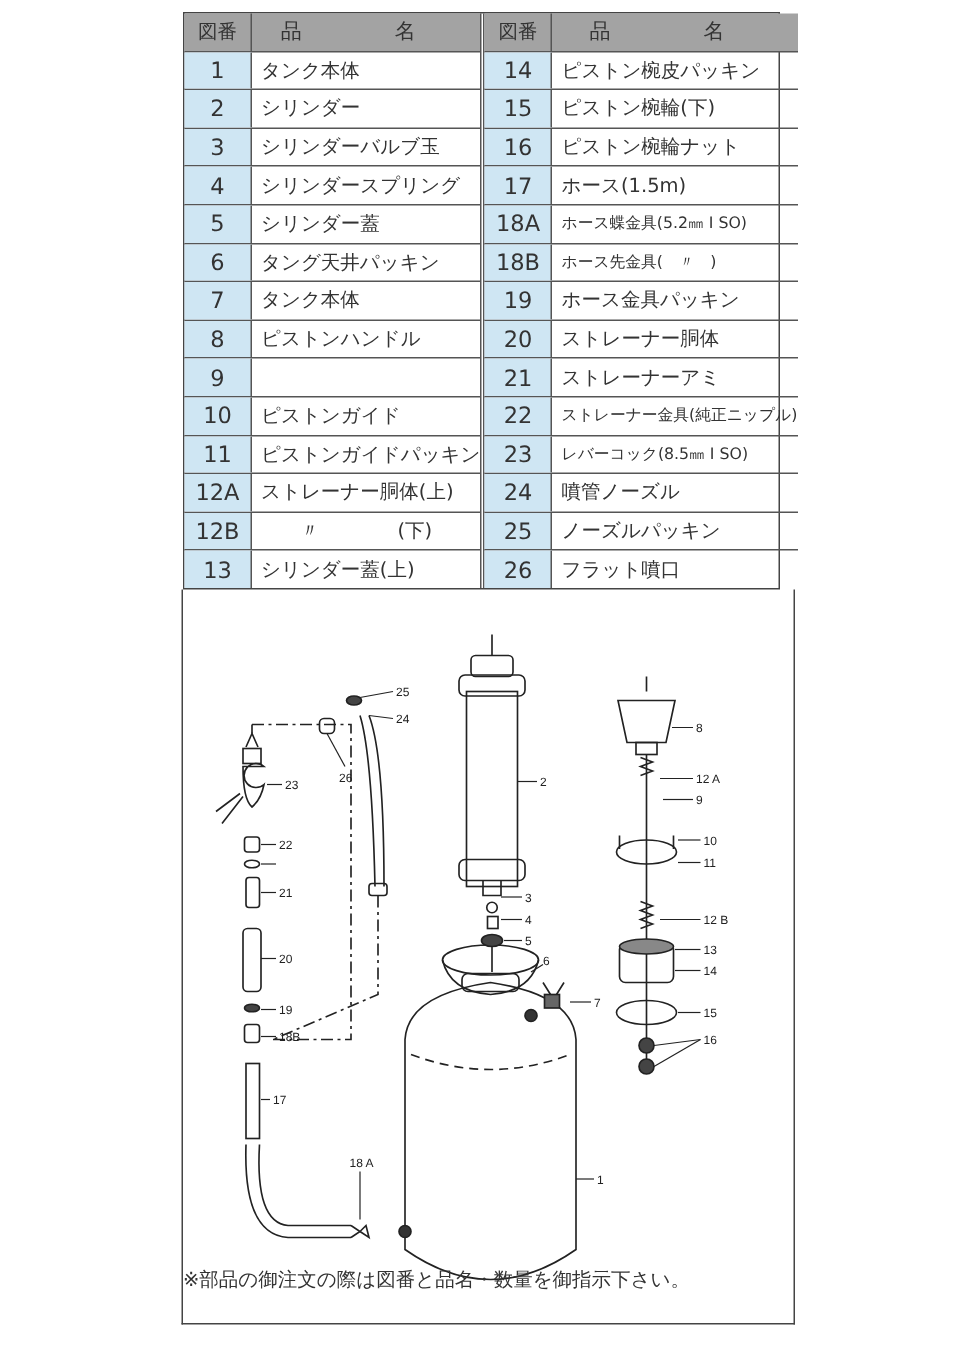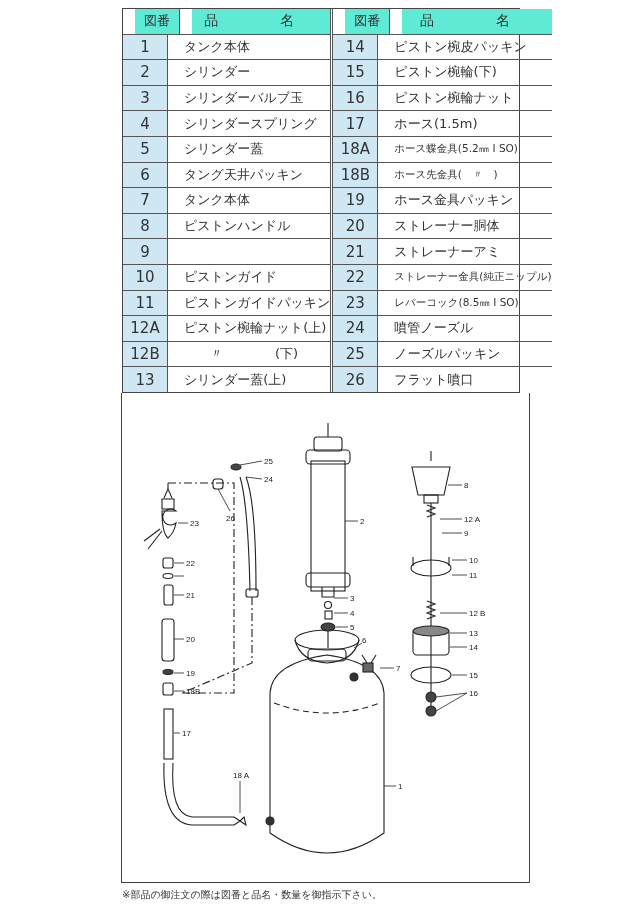--- a/index.html
+++ b/index.html
@@ -3,29 +3,29 @@
 <meta charset="utf-8">
 <style>
   html, body { margin: 0; padding: 0; background: #ffffff; }
   body { width: 640px; height: 911px; position: relative; overflow: hidden; font-family: "DejaVu Sans", sans-serif; color: #222; }
   .parts-table { position: absolute; left: 122px; top: 8px; width: 398px; height: 385px; border: 1.5px solid #444; display: flex; background: #fff; box-sizing: border-box; }
   .half { flex: 1; display: flex; flex-direction: column; }
   .half.left { border-right: 3px double #555; }
   .row { display: flex; flex: 1; border-bottom: 1px solid #555; }
   .row:last-child { border-bottom: none; }
   .num { width: 44px; background: #cfe6f3; border-right: 1px solid #555; display: flex; align-items: center; justify-content: center; font-size: 15px; color: #333; }
-  .name { flex: 1; display: flex; align-items: center; padding-left: 16px; font-size: 13px; color: #333; white-space: nowrap; overflow: hidden; }
+  .name { flex: 1; display: flex; align-items: center; padding-left: 6px; font-size: 13px; color: #333; white-space: nowrap; overflow: hidden; }
   .name.small { font-size: 10.5px; }
-  .row.header .num, .row.header .name { background: #5eead4; margin-left: 12px; }
+  .row.header .num, .row.header .name { background: #a3a3a3; }
   .row.header .name { justify-content: center; padding-left: 0; letter-spacing: 24px; font-size: 14px; }
   .row.header .num { font-size: 13px; }
   .diagram { position: absolute; left: 121px; top: 393px; width: 409px; height: 490px; border: 1.5px solid #444; border-top: none; box-sizing: border-box; }
   .diagram svg { position: absolute; left: 0; top: 0; }
   .lbl { font-family: "Liberation Sans", sans-serif; font-size: 8px; fill: #222; }
-  .footnote { position: absolute; left: 122px; top: 888px; font-size: 10px; color: #333; }
+  .footnote { position: absolute; left: 122px; top: 844px; font-size: 13px; color: #333; }
 </style>
 </head>
 <body>
 
 <div class="parts-table">
   <div class="half left">
     <div class="row header">
       <div class="num">図番</div>
       <div class="name">品　名</div>
     </div>
@@ -67,21 +67,21 @@
     <div class="row">
         <div class="num">10</div>
         <div class="name">ピストンガイド</div>
       </div>
     <div class="row">
         <div class="num">11</div>
         <div class="name">ピストンガイドパッキン</div>
       </div>
     <div class="row">
         <div class="num">12A</div>
-        <div class="name">ピストン椀輪ナット(上)</div>
+        <div class="name">ストレーナー胴体(上)</div>
       </div>
     <div class="row">
         <div class="num">12B</div>
         <div class="name" style="white-space:pre">　　〃　　　　(下)</div>
       </div>
     <div class="row">
         <div class="num">13</div>
         <div class="name">シリンダー蓋(上)</div>
       </div>
   </div>

